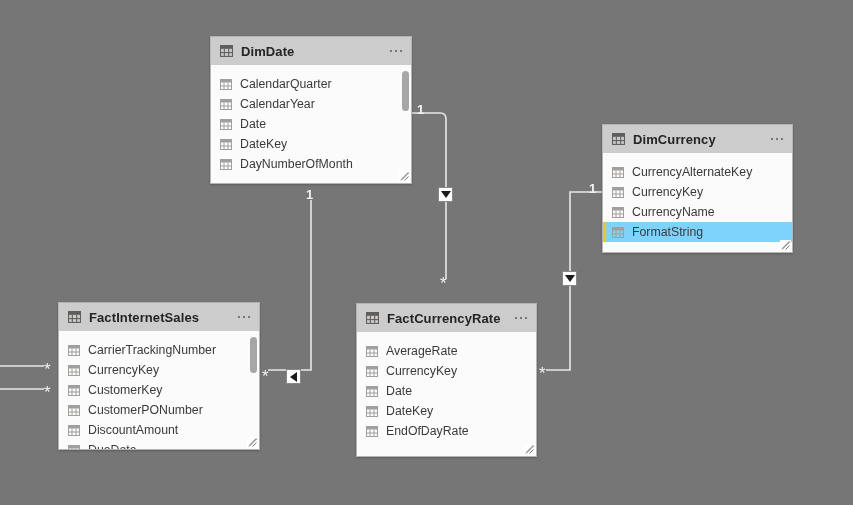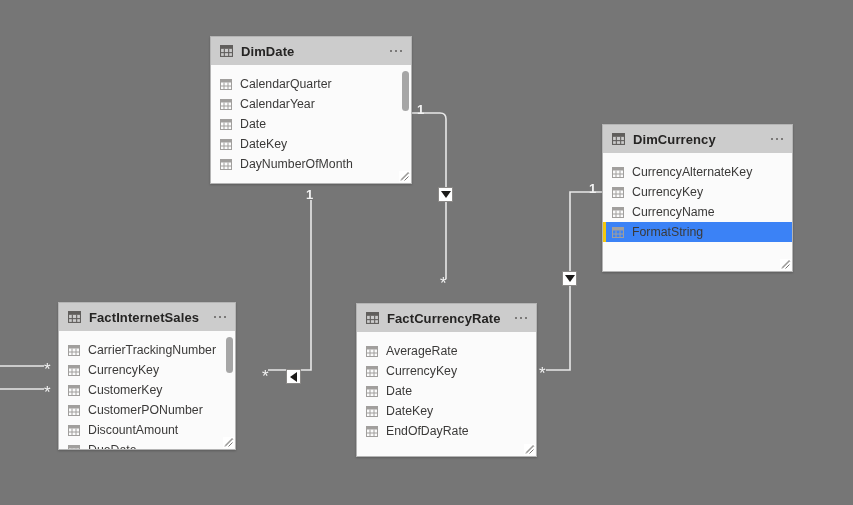--- a/index.html
+++ b/index.html
@@ -80,21 +80,21 @@
   }
   .field-row {
     height: 20px;
     display: flex;
     align-items: center;
     padding-left: 9px;
     box-sizing: border-box;
     position: relative;
   }
   .field-row.selected {
-    background: #3b82f6;
+    background: #7dd3fc;
   }
   .field-row.selected::before {
     content: "";
     position: absolute;
     left: 0;
     top: 0;
     bottom: 0;
     width: 3px;
     background: #f2c811;
   }
@@ -253,21 +253,21 @@
             <span class="field-label">DayNumberOfMonth</span>
           </div>
         </div>
         <div class="vscroll" style="top: 34px; height: 40px;"></div>
         <svg class="resize-grip" viewBox="0 0 11 11">
           <rect x="0" y="0" width="11" height="11" fill="#ffffff"></rect>
           <path d="M9.5 2 L2 9.5 M9.5 5.5 L5.5 9.5" stroke="#797775" stroke-width="1"></path>
           <path d="M9 1.5 L9.8 2.3 M9.2 1.4 L2.2 8.4" stroke="#797775" stroke-width="0.8"></path>
         </svg>
       </div>
-      <div class="card" style="left: 602px; top: 124px; width: 191px; height: 148px;">
+      <div class="card" style="left: 602px; top: 124px; width: 191px; height: 129px;">
         <div class="card-header">
           <svg class="tbl-icon hdr" viewBox="0 0 12 11">
             <rect x="0.5" y="0.5" width="11" height="10" fill="none" stroke="#605e5c" stroke-width="1"></rect>
             <rect x="0.5" y="0.5" width="11" height="3" fill="#605e5c"></rect>
             <line x1="4" y1="3.5" x2="4" y2="10.5" stroke="#605e5c" stroke-width="1"></line>
             <line x1="8" y1="3.5" x2="8" y2="10.5" stroke="#605e5c" stroke-width="1"></line>
             <line x1="0.5" y1="7" x2="11.5" y2="7" stroke="#605e5c" stroke-width="1"></line>
           </svg>
           <span class="card-title">DimCurrency</span>
           <div class="ellipsis-menu">
@@ -317,21 +317,21 @@
             </svg>
             <span class="field-label">FormatString</span>
           </div>
         </div>
         <svg class="resize-grip" viewBox="0 0 11 11">
           <rect x="0" y="0" width="11" height="11" fill="#ffffff"></rect>
           <path d="M9.5 2 L2 9.5 M9.5 5.5 L5.5 9.5" stroke="#797775" stroke-width="1"></path>
           <path d="M9 1.5 L9.8 2.3 M9.2 1.4 L2.2 8.4" stroke="#797775" stroke-width="0.8"></path>
         </svg>
       </div>
-      <div class="card" style="left: 58px; top: 302px; width: 178px; height: 148px;">
+      <div class="card" style="left: 58px; top: 302px; width: 202px; height: 148px;">
         <div class="card-header">
           <svg class="tbl-icon hdr" viewBox="0 0 12 11">
             <rect x="0.5" y="0.5" width="11" height="10" fill="none" stroke="#605e5c" stroke-width="1"></rect>
             <rect x="0.5" y="0.5" width="11" height="3" fill="#605e5c"></rect>
             <line x1="4" y1="3.5" x2="4" y2="10.5" stroke="#605e5c" stroke-width="1"></line>
             <line x1="8" y1="3.5" x2="8" y2="10.5" stroke="#605e5c" stroke-width="1"></line>
             <line x1="0.5" y1="7" x2="11.5" y2="7" stroke="#605e5c" stroke-width="1"></line>
           </svg>
           <span class="card-title">FactInternetSales</span>
           <div class="ellipsis-menu">

